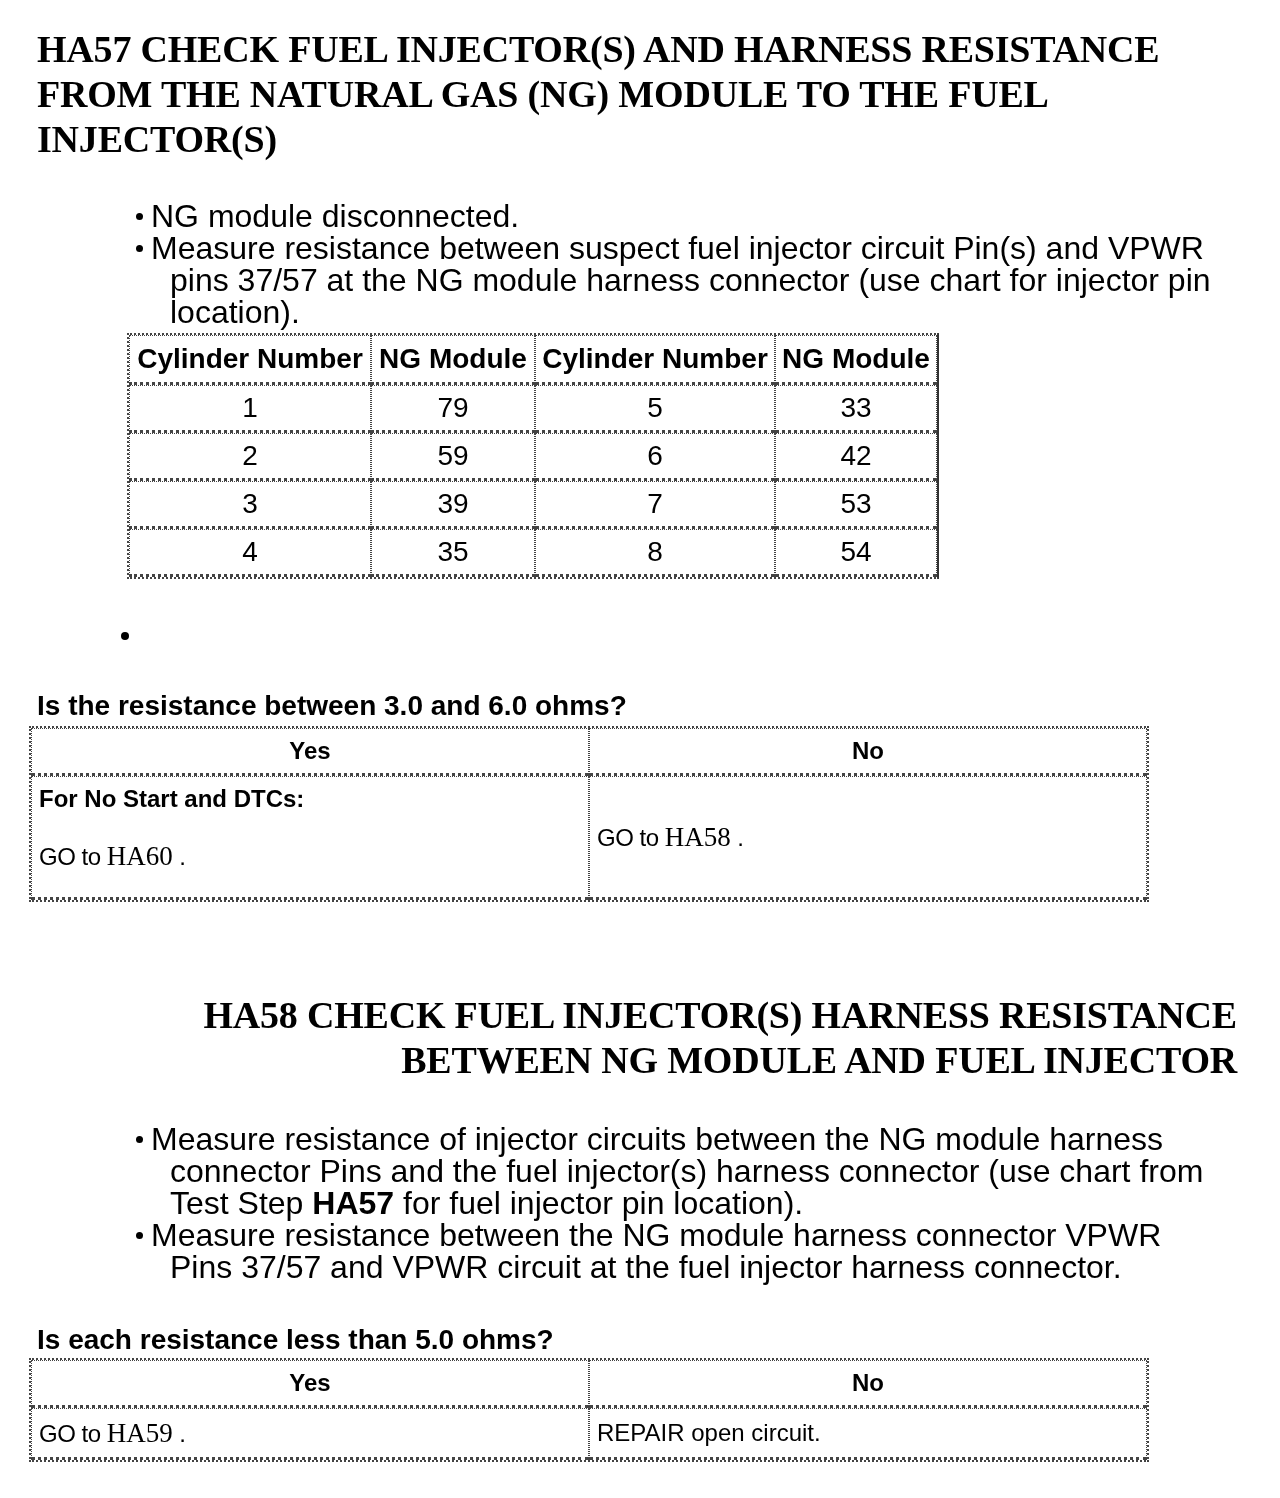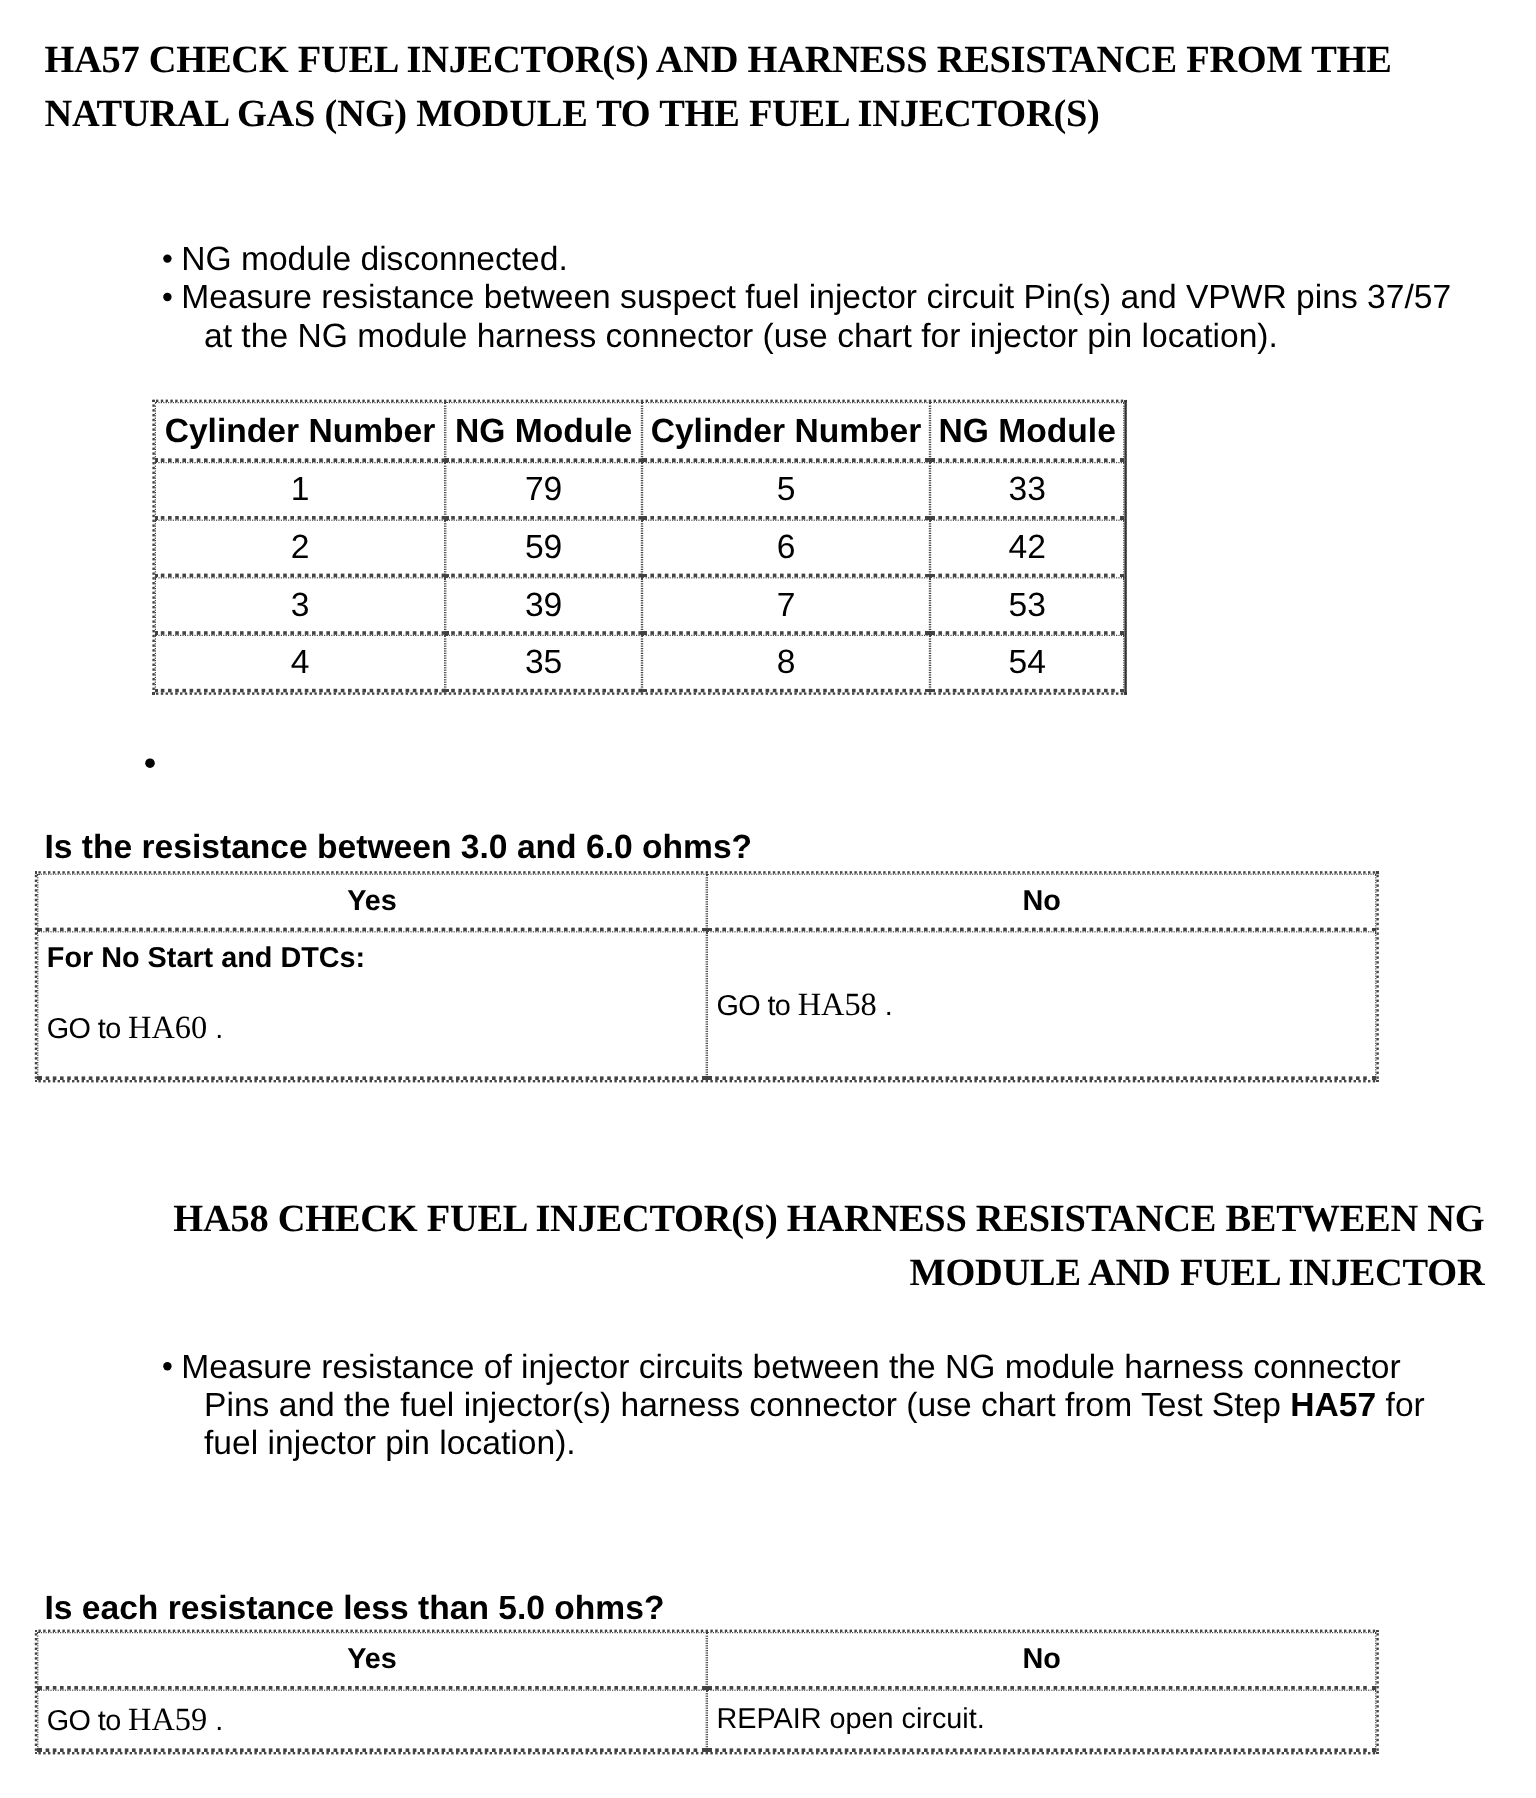--- a/index.html
+++ b/index.html
@@ -14,34 +14,34 @@
       position: relative;
       overflow: hidden;
       font-family: "Liberation Sans", sans-serif;
     }
     .heading {
       position: absolute;
       left: 37px;
       margin: 0;
       font-family: "Liberation Serif", serif;
       font-weight: bold;
-      font-size: 32px;
+      font-size: 38px;
       line-height: 45px;
       letter-spacing: -0.2px;
     }
     .h1 { top: 27px; width: 1200px; }
     .h2 { top: 993px; width: 1200px; text-align: right; }
 
     ul.bullets {
       position: absolute;
       left: 112px;
       margin: 0;
       padding: 0;
       list-style: none;
-      font-size: 28px;
+      font-size: 32px;
       line-height: 32px;
     }
     ul.bullets li {
       position: relative;
       padding-left: 58px;
       text-indent: -34px;
     }
     .bullet-dot {
       display: inline-block;
       width: 7px;
@@ -211,20 +211,21 @@
         <span class="goto">GO to </span><a class="link-ref">HA58</a><span> .</span>
       </td>
     </tr>
   </tbody>
 </table>
 
 <h1 class="heading h2">HA58 CHECK FUEL INJECTOR(S) HARNESS RESISTANCE BETWEEN NG MODULE AND FUEL INJECTOR</h1>
 
 <ul class="bullets ul2">
   <li><span class="bullet-dot"></span><span>Measure resistance of injector circuits between the NG module harness connector Pins and the fuel injector(s) harness connector (use chart from Test Step </span><b>HA57</b><span> for fuel injector pin location).</span></li>
+  <li><span class="bullet-dot"></span><span>Measure resistance between the NG module harness connector VPWR Pins 37/57 and VPWR circuit at the fuel injector harness connector.</span></li>
 </ul>
 
 <p class="question q2">Is each resistance less than 5.0 ohms?</p>
 
 <table class="yn yn2">
   <thead>
     <tr>
       <th>Yes</th>
       <th>No</th>
     </tr>

